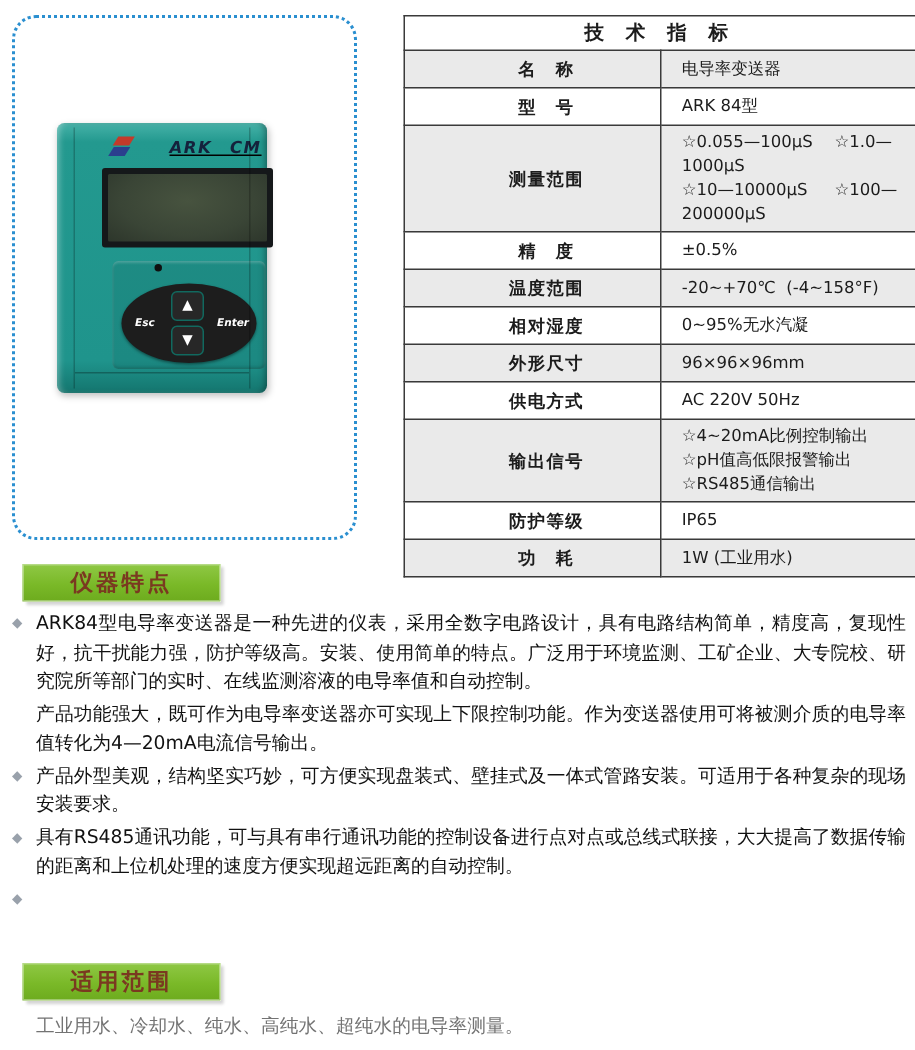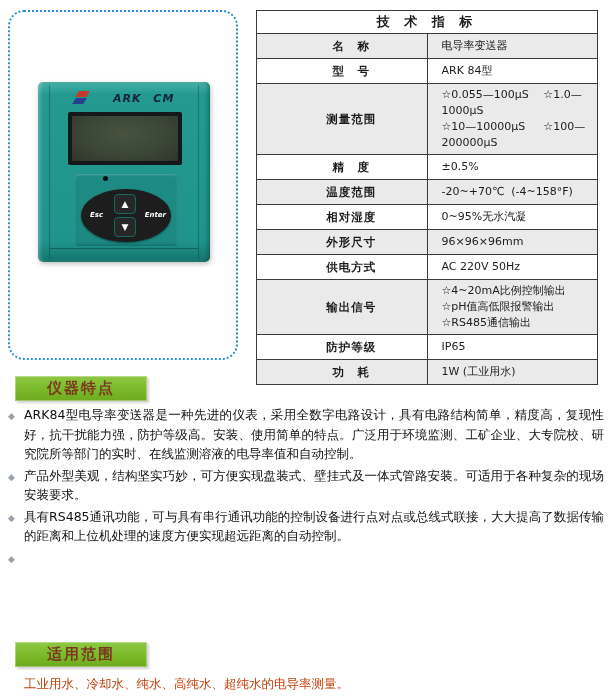--- a/index.html
+++ b/index.html
@@ -2,25 +2,25 @@
 <html><head>
 <meta charset="utf-8">
 <style>
   html,body{margin:0;padding:0;background:#fff;}
   .stage{position:relative;width:610px;height:700px;background:#ffffff;overflow:hidden;
          font-family:"DejaVu Sans","Liberation Sans",sans-serif;}
 
   
   .product-box{position:absolute;left:8px;top:10px;width:226px;height:346px;
                border:2px dotted #2a8fd0;border-radius:16px;background:#fff;}
-  .device{position:absolute;left:28px;top:70px;width:172px;height:180px;border-radius:5px;
+  .device{position:absolute;left:28px;top:70px;width:140px;height:180px;border-radius:5px;
           background:linear-gradient(180deg,#46b2a8 0%,#23998f 7%,#1f948c 88%,#14756e 100%);
           box-shadow:inset 3px 0 5px -2px rgba(255,255,255,.4),
                      inset -3px 0 5px -2px rgba(0,0,0,.4),
-                     1px 2px 5px rgba(0,0,0,.25);}
+                     1px 2px 5px rgba(0,0,0,.25);text-decoration:underline;}
   .device::before,.device::after{content:"";position:absolute;top:3px;bottom:3px;width:1px;
           background:rgba(0,0,0,.22);}
   .device::before{left:11px;} .device::after{right:11px;}
   .groove{position:absolute;left:12px;right:12px;bottom:13px;height:1px;background:rgba(0,0,0,.28);}
 
   .device-top{display:flex;align-items:center;margin-top:8px;height:16px;}
   .logo{margin-left:33px;position:relative;width:18px;height:14px;}
   .stripe{position:absolute;width:11px;height:6px;transform:skewX(-32deg);}
   .stripe.red{background:#c43a2a;left:6px;top:0;}
   .stripe.blue{background:#2b3f8e;left:3px;top:7px;}
@@ -40,21 +40,21 @@
           border-radius:50%;box-shadow:0 1px 2px rgba(0,0,0,.45);}
   .key{position:absolute;color:#fff;}
   .key.esc{left:9px;top:22px;font-size:7px;font-style:italic;font-weight:bold;}
   .key.enter{right:5px;top:22px;font-size:7px;font-style:italic;font-weight:bold;}
   .key.up,.key.down{left:33px;width:22px;height:20px;background:#272727;
           border:1px solid #11695f;border-radius:4px;display:flex;align-items:center;
           justify-content:center;font-size:9px;box-sizing:border-box;}
   .key.up{top:5px;} .key.down{top:28px;}
 
   
-  .spec-table{position:absolute;left:256px;top:10px;width:342px;border-collapse:collapse;
+  .spec-table{position:absolute;left:269px;top:10px;width:342px;border-collapse:collapse;
               table-layout:fixed;font-size:11px;color:#1c1c1c;}
   .spec-table th,.spec-table td{border:1px solid #3a3a3a;}
   .spec-table th{height:20px;font-size:13px;font-weight:bold;letter-spacing:5px;
               text-align:center;background:#fff;}
   .spec-table td.lbl{width:84px;text-align:center;font-weight:bold;font-size:11.5px;
               letter-spacing:1px;height:22px;padding-left:20px;}
   .spec-table td.val{padding:3px 6px 3px 14px;white-space:pre-wrap;line-height:16px;margin-left:18px;}
   .spec-table tbody tr:nth-child(odd){background:#eaeaea;}
 
   
@@ -63,21 +63,21 @@
          display:flex;align-items:center;justify-content:center;
          font-size:15px;font-weight:bold;color:#7a3920;letter-spacing:2px;
          box-shadow:2px 2px 2px rgba(0,0,0,.18),inset 0 0 0 1px rgba(255,255,255,.35);}
   .badge.feat{left:15px;top:376px;}
   .badge.apps{left:15px;top:642px;}
 
   .paras{position:absolute;left:8px;top:405px;width:596px;}
   .para{position:relative;padding-left:16px;font-size:12.5px;line-height:19.5px;
         text-align:justify;color:#111;margin:0 0 2px 0;}
   .para .marker{position:absolute;left:0;top:2px;font-size:9px;color:#99a1ab;}
-  .app-text{position:absolute;left:24px;top:676px;margin:0;font-size:12.5px;color:#c2410c;font-family:Liberation Mono, monospace;}
+  .app-text{position:absolute;left:24px;top:676px;margin:0;font-size:12.5px;color:#737373;font-family:Liberation Mono, monospace;}
 </style>
 </head>
 <body>
 
 <div class="stage">
 
   <div class="product-box">
     <div class="device">
       <div class="device-top">
         <div class="logo">
@@ -165,20 +165,23 @@
   <div class="badge feat">
     <span>仪器特点</span>
   </div>
 
   <div class="paras">
     <div class="para">
       <span class="marker">◆</span>
       <span>ARK84型电导率变送器是一种先进的仪表，采用全数字电路设计，具有电路结构简单，精度高，复现性好，抗干扰能力强，防护等级高。安装、使用简单的特点。广泛用于环境监测、工矿企业、大专院校、研究院所等部门的实时、在线监测溶液的电导率值和自动控制。</span>
     </div>
     <div class="para">
+      <span>产品功能强大，既可作为电导率变送器亦可实现上下限控制功能。作为变送器使用可将被测介质的电导率值转化为4—20mA电流信号输出。</span>
+    </div>
+    <div class="para">
       <span class="marker">◆</span>
       <span>产品外型美观，结构坚实巧妙，可方便实现盘装式、壁挂式及一体式管路安装。可适用于各种复杂的现场安装要求。</span>
     </div>
     <div class="para">
       <span class="marker">◆</span>
       <span>具有RS485通讯功能，可与具有串行通讯功能的控制设备进行点对点或总线式联接，大大提高了数据传输的距离和上位机处理的速度方便实现超远距离的自动控制。</span>
     </div>
     <div class="para">
       <span class="marker">◆</span>
     </div>

